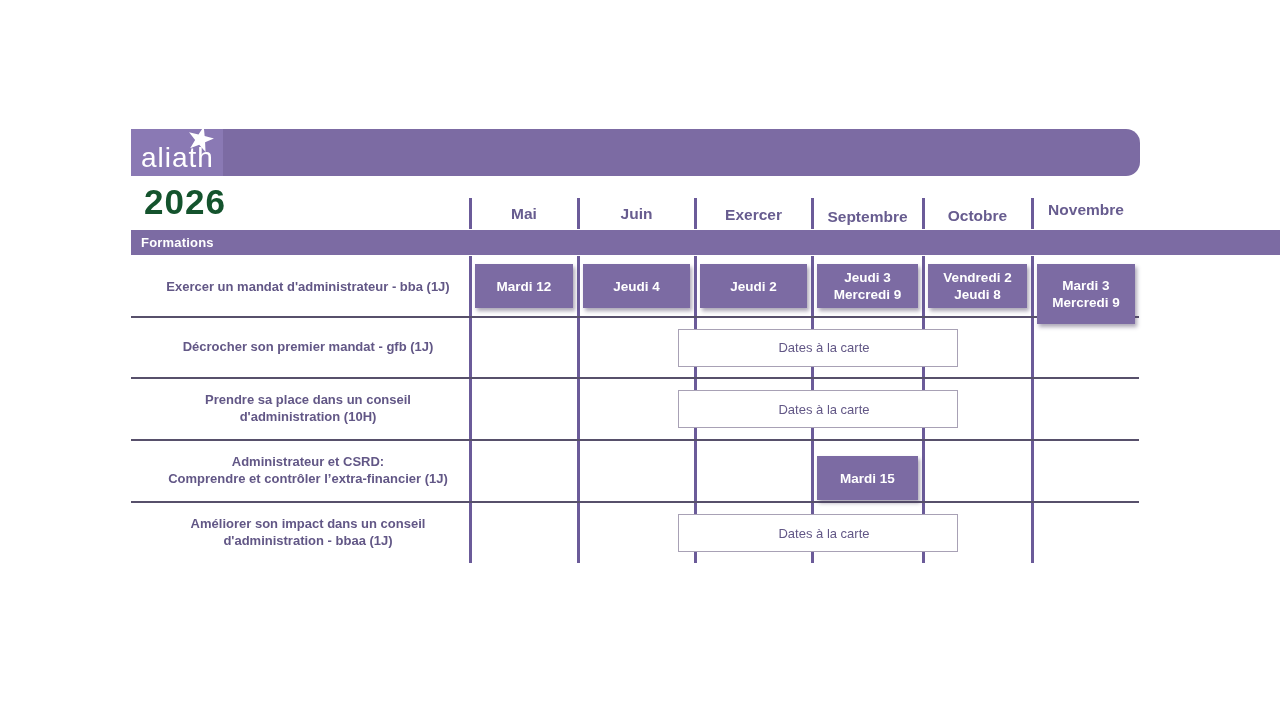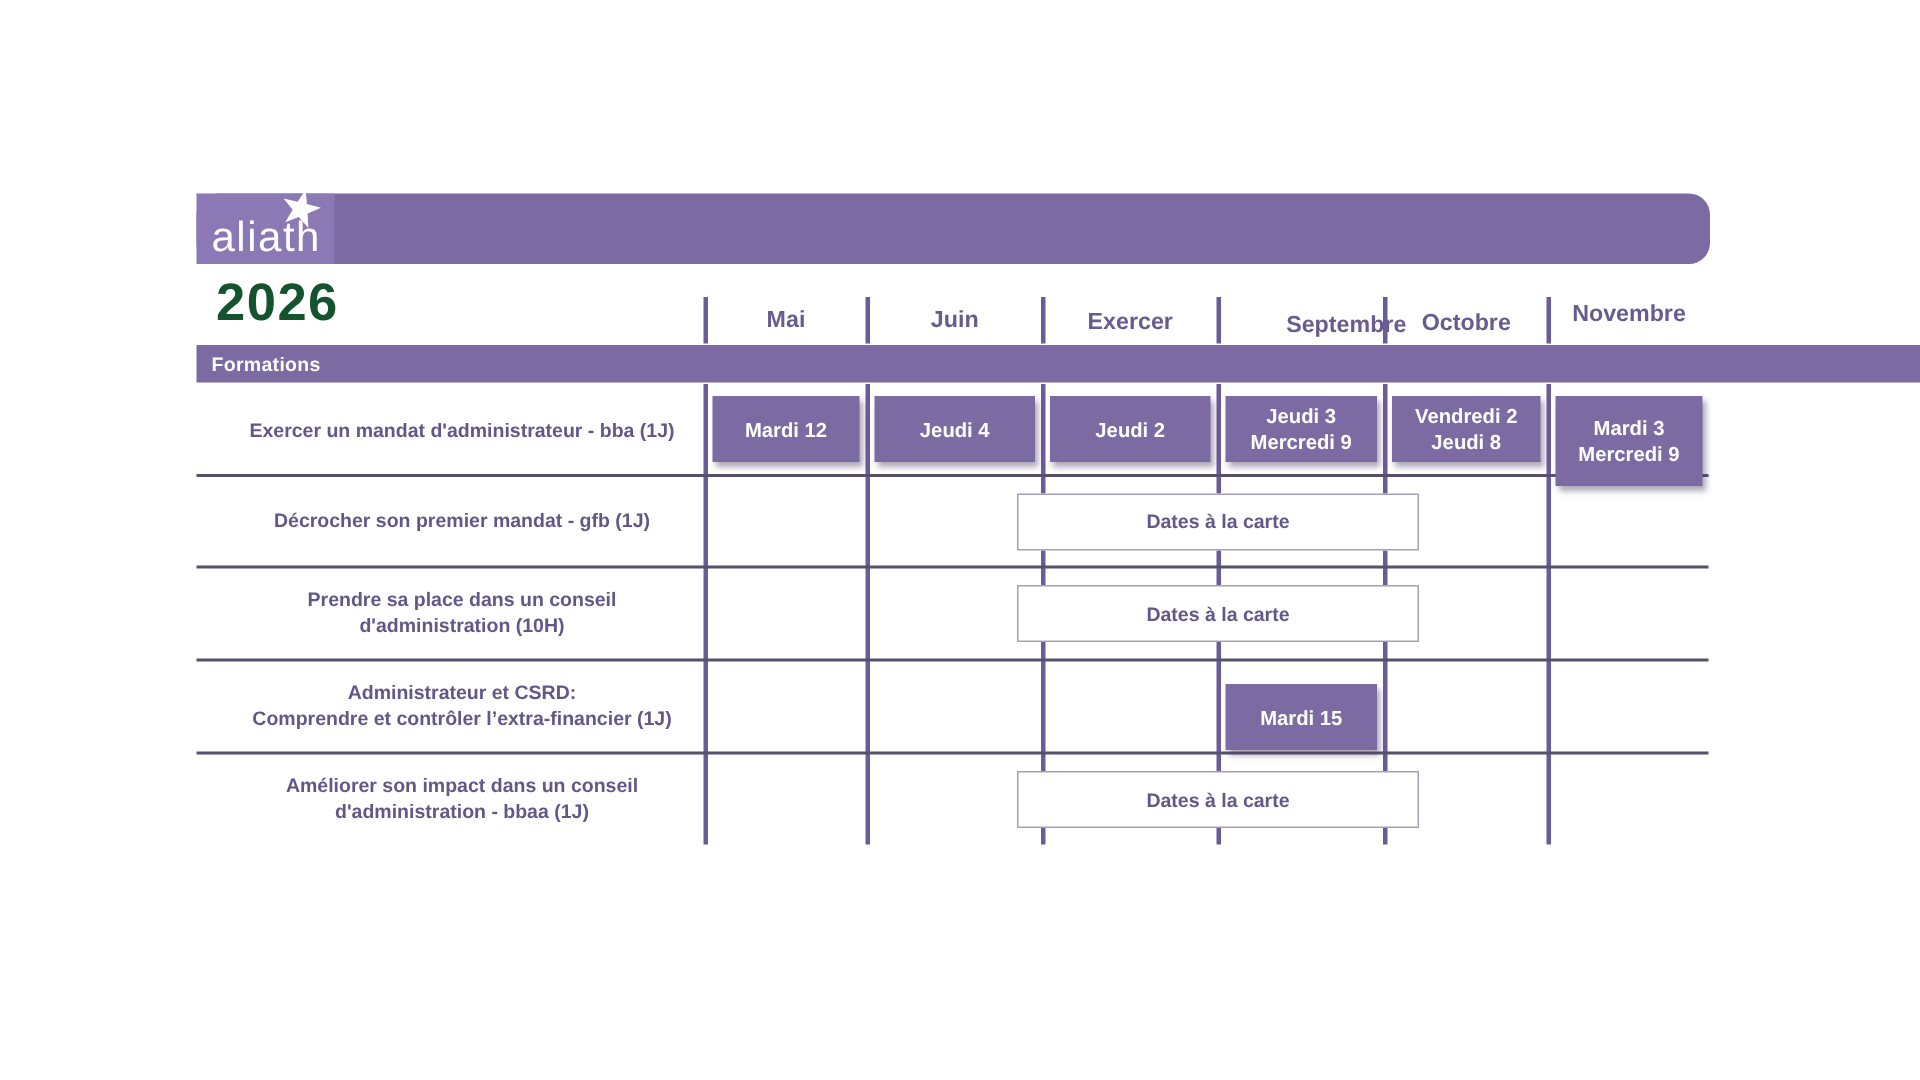--- a/index.html
+++ b/index.html
@@ -36,22 +36,22 @@
   .course-label{position:absolute;left:143px;width:330px;display:flex;flex-direction:column;
                 justify-content:center;color:#625786;font-size:13px;font-weight:bold;
                 line-height:17px;z-index:2;text-align:center;}
 
   
   .date-box{position:absolute;background:#7C6BA3;color:#ffffff;font-size:13.5px;font-weight:bold;
             display:flex;flex-direction:column;justify-content:center;align-items:center;
             line-height:17px;text-align:center;z-index:3;
             box-shadow:2px 3px 4px rgba(70,60,95,.45);}
   .carte-box{position:absolute;background:#ffffff;border:1px solid #A8A1B5;color:#625786;
-             font-size:13px;font-weight:bold;display:flex;justify-content:center;align-items:center;
-             text-align:center;z-index:3;}
+             font-size:13px;font-weight:normal;display:flex;justify-content:center;align-items:center;
+             text-align:center;z-index:3;padding-left:12px;}
 </style>
 </head>
 <body>
 
 <div id="slide">
 
   <div class="brand-bar">
     <div class="logo-tile">
       <span class="logo-text">aliath</span>
       <svg class="star" width="27" height="27" viewBox="0 0 26 26">
@@ -62,21 +62,21 @@
 
   <div class="year">2026</div>
 
   <div id="months-row">
       <div class="month-label" style="left: 470px; width: 108px; top: 203px;">Mai</div>
       <div class="tick" style="left: 469px;"></div>
       <div class="month-label" style="left: 578px; width: 117px; top: 203px;">Juin</div>
       <div class="tick" style="left: 577px;"></div>
       <div class="month-label" style="left: 695px; width: 117px; top: 204px;">Exercer</div>
       <div class="tick" style="left: 694px;"></div>
-      <div class="month-label" style="left: 812px; width: 111px; top: 206px; margin-left: 30px;">Septembre</div>
+      <div class="month-label" style="left: 812px; width: 111px; top: 206px;">Septembre</div>
       <div class="tick" style="left: 811px;"></div>
       <div class="month-label" style="left: 923px; width: 109px; top: 205px;">Octobre</div>
       <div class="tick" style="left: 922px;"></div>
       <div class="month-label" style="left: 1032px; width: 108px; top: 199px;">Novembre</div>
       <div class="tick" style="left: 1031px;"></div>
     </div>
 
   <div class="formations-bar">
     <span>Formations</span>
   </div>

